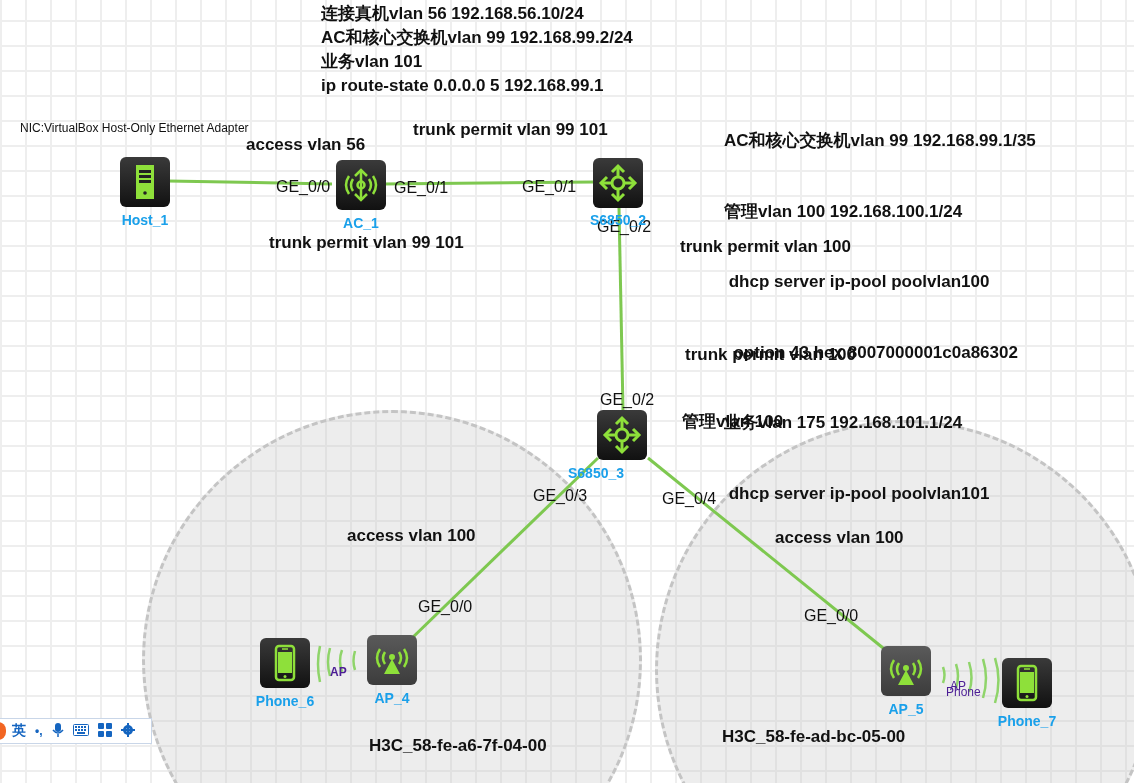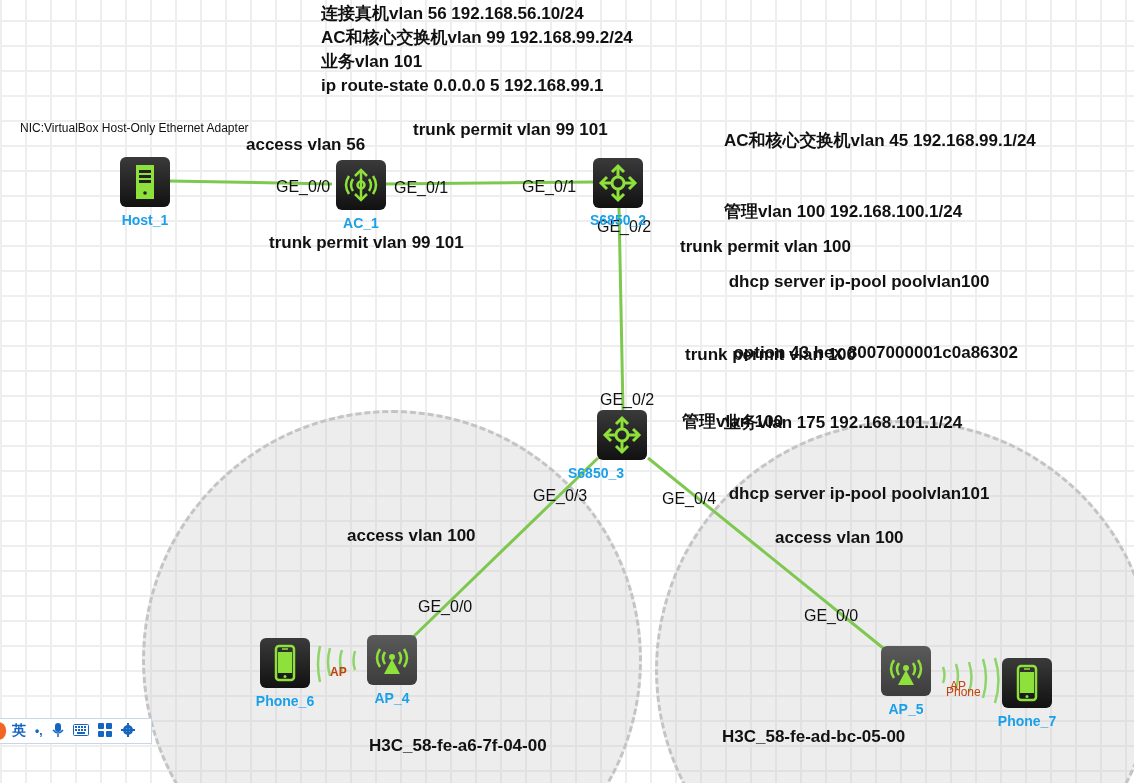--- a/index.html
+++ b/index.html
@@ -22,21 +22,21 @@
   }
   svg.links { position: absolute; left: 0; top: 0; width: 1134px; height: 783px; }
   .node { position: absolute; width: 50px; height: 50px; border-radius: 6px;
     background: linear-gradient(#3a3a3a, #111111); display: flex; align-items: center; justify-content: center; }
   .node.ap { background: linear-gradient(#5a5a5a, #3c3c3c); }
   .node svg { width: 40px; height: 40px; }
   .node-label { position: absolute; color: #1aa0ea; font-weight: bold; font-size: 14px; white-space: nowrap; transform: translateX(-50%); }
   .port { position: absolute; font-size: 16px; color: #111; white-space: nowrap; }
   .note { position: absolute; font-weight: bold; font-size: 17px; color: #111; white-space: nowrap; line-height: 24px; }
   .note.small { font-weight: normal; font-size: 12px; }
-  .wlabel { position: absolute; font-size: 12px; color: #c2410c; white-space: nowrap; text-align: center; }
+  .wlabel { position: absolute; font-size: 12px; color: #4c1d95; white-space: nowrap; text-align: center; }
   .ime {
     position: absolute; left: 0; top: 718px; width: 152px; height: 26px;
     background: #fff; border: 1px solid #c9d6e8; border-left: none; box-sizing: border-box;
     display: flex; align-items: center; gap: 9px; padding-left: 12px;
     color: #1565c0; font-size: 14px; font-weight: bold;
   }
   .ime .logo { position: absolute; left: -8px; top: 3px; width: 14px; height: 18px; background: #f26522; border-radius: 0 8px 8px 0; }
   .ime span { display: inline-block; }
 </style>
 </head>
@@ -70,21 +70,21 @@
     </g>
   </svg>
 
   <div class="note" style="left:321px; top:2px;">
     <div>连接真机vlan 56 192.168.56.10/24</div>
     <div>AC和核心交换机vlan 99 192.168.99.2/24</div>
     <div>业务vlan 101</div>
     <div>ip route-state 0.0.0.0 5 192.168.99.1</div>
   </div>
   <div class="note" style="left:724px; top:82px; line-height:23.5px; white-space:pre;">
-    <div>AC和核心交换机vlan 45 192.168.99.1/24</div>
+    <div>AC和核心交换机vlan 99 192.168.99.1/35</div>
     <div>管理vlan 100 192.168.100.1/24</div>
     <div> dhcp server ip-pool poolvlan100</div>
     <div>  option 43 hex 8007000001c0a86302</div>
     <div>业务vlan 175 192.168.101.1/24</div>
     <div> dhcp server ip-pool poolvlan101</div>
   </div>
   <div class="note small" style="left:20px; top:116px;">NIC:VirtualBox Host-Only Ethernet Adapter</div>
   <div class="note" style="left:246px; top:133px;">access vlan 56</div>
   <div class="note" style="left:413px; top:118px;">trunk permit vlan 99 101</div>
   <div class="note" style="left:269px; top:231px;">trunk permit vlan 99 101</div>

